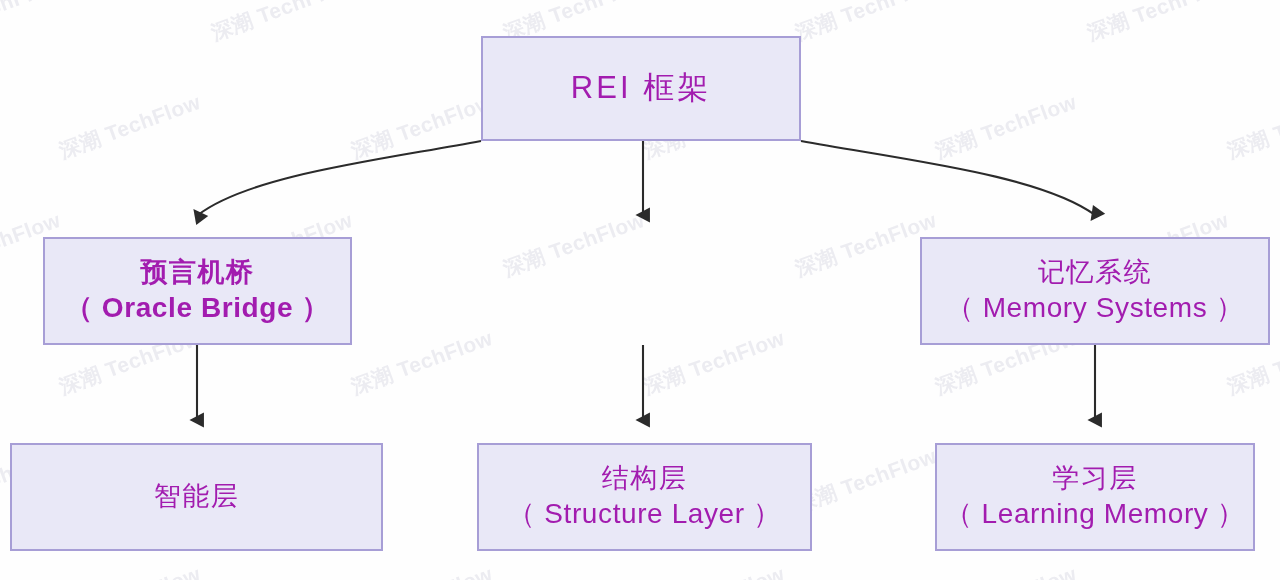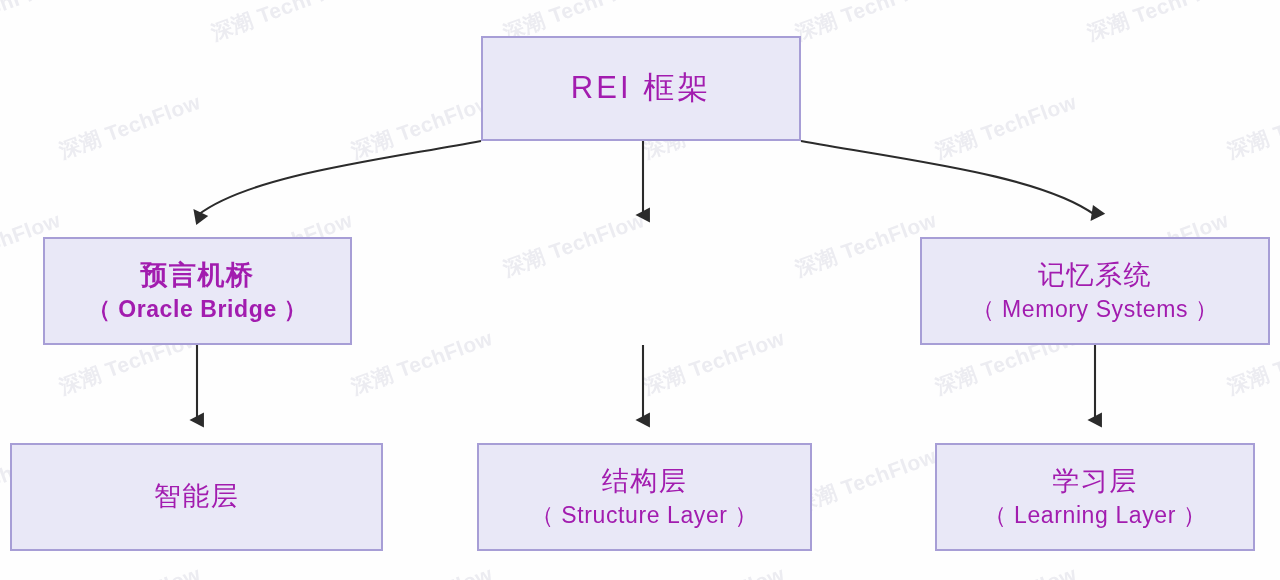--- a/index.html
+++ b/index.html
@@ -65,21 +65,21 @@
   }
   .node-line {
     display: block;
     white-space: nowrap;
   }
   .node-title {
     font-size: 27px;
     letter-spacing: 1.5px;
   }
   .node-sub {
-    font-size: 23px;
+    font-size: 28px;
     letter-spacing: 0.6px;
   }
   .node-root .node-title {
     font-size: 31px;
     letter-spacing: 3px;
   }
 
   
   #node-root        { left: 481px; top: 36px;  width: 320px; height: 105px; }
   
@@ -168,16 +168,16 @@
     <span class="node-line node-title">智能层</span>
   </div>
 
   <div class="node" id="node-structure">
     <span class="node-line node-title">结构层</span>
     <span class="node-line node-sub">（ Structure Layer ）</span>
   </div>
 
   <div class="node" id="node-learning">
     <span class="node-line node-title">学习层</span>
-    <span class="node-line node-sub">（ Learning Layer ）</span>
+    <span class="node-line node-sub">（ Learning Memory ）</span>
   </div>
 
 </div>
 
 </body></html>

